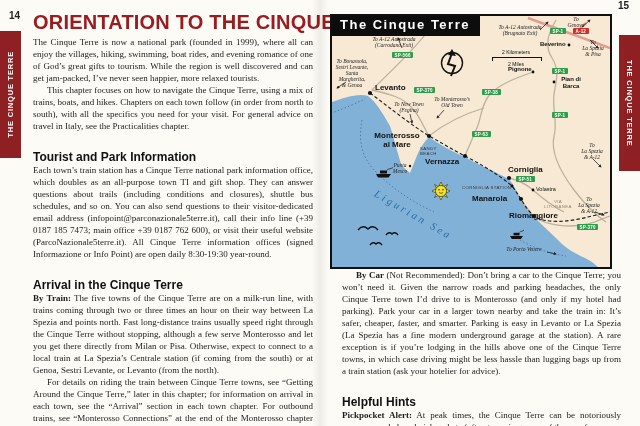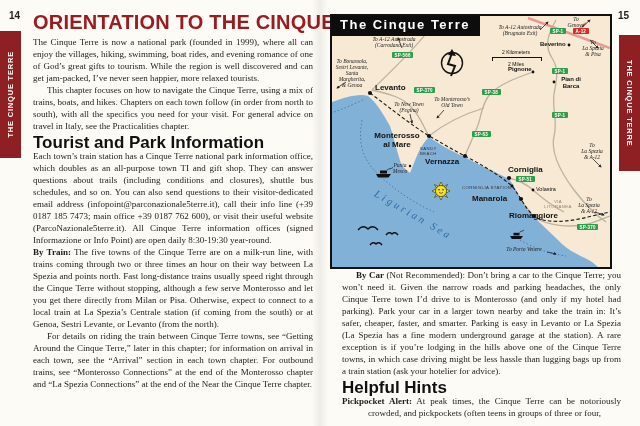--- a/index.html
+++ b/index.html
@@ -14,21 +14,21 @@
   .tab span{writing-mode:vertical-rl;font-family:"Liberation Sans",sans-serif;
             font-weight:bold;font-size:7.5px;letter-spacing:0.8px;white-space:nowrap;}
   .tab.left span{transform:rotate(180deg);}
   .pagenum{font-family:"Liberation Sans",sans-serif;font-weight:bold;font-size:10px;color:#222;}
   .chapter-title{font-family:"Liberation Sans",sans-serif;font-weight:bold;font-size:20px;
                  color:#9a1c20;letter-spacing:0.2px;}
   
   .col{font-size:9px;line-height:12px;text-align:justify;}
   .col p{margin:0;}
   .col p.indent{text-indent:14px;}
-  .col h3{font-family:"Liberation Sans",sans-serif;font-size:17px;margin:5px 0 1px 0;color:#111;}
+  .col h3{font-family:"Liberation Sans",sans-serif;font-size:12px;margin:19px 0 1px 0;color:#111;}
   .lead{font-weight:bold;}
   .hang{padding-left:26px;text-indent:-26px;}
   
   .map{left:330px;top:14px;width:278px;height:251px;border:2px solid #101010;
        background:#f7e9d3;overflow:hidden;}
   .map svg.base{position:absolute;left:0;top:0;}
   .map-title{left:-2px;top:-2px;background:#0d0d0d;color:#fff;
              font-family:"Liberation Sans",sans-serif;font-weight:bold;font-size:13px;
              letter-spacing:1.5px;padding:3px 10px 4px 10px;z-index:6;}
   .mlabel{position:absolute;white-space:pre-line;z-index:4;color:#111;
@@ -55,27 +55,28 @@
 <div class="abs tab left" style="left:0;top:31px;width:21px;height:127px;">
   <span>THE CINQUE TERRE</span>
 </div>
 <div class="abs chapter-title" style="left:33px;top:11px;">ORIENTATION TO THE CINQUE TERRE</div>
 
 <div class="abs col" style="left:33px;top:36px;width:280px;">
   <p>The Cinque Terre is now a national park (founded in 1999), where all can enjoy the villages, hiking, swimming, boat rides, and evening romance of one of God’s great gifts to tourism. While the region is well discovered and can get jam-packed, I’ve never seen happier, more relaxed tourists.</p>
   <p class="indent">This chapter focuses on how to navigate the Cinque Terre, using a mix of trains, boats, and hikes. Chapters on each town follow (in order from north to south), with all the specifics you need for your visit. For general advice on travel in Italy, see the Practicalities chapter.</p>
   <h3>Tourist and Park Information</h3>
   <p>Each town’s train station has a Cinque Terre national park information office, which doubles as an all-purpose town TI and gift shop. They can answer questions about trails (including conditions and closures), shuttle bus schedules, and so on. You can also send questions to their visitor-dedicated email address (infopoint@parconazionale5terre.it), call their info line (+39 0187 185 7473; main office +39 0187 762 600), or visit their useful website (ParcoNazionale5terre.it). All Cinque Terre information offices (signed Informazione or Info Point) are open daily 8:30-19:30 year-round.</p>
+  <h3>Arrival in the Cinque Terre</h3>
   <p><span class="lead">By Train:</span><span> The five towns of the Cinque Terre are on a milk-run line, with trains coming through two or three times an hour on their way between La Spezia and points north. Fast long-distance trains usually speed right through the Cinque Terre without stopping, although a few serve Monterosso and let you get there directly from Milan or Pisa. Otherwise, expect to connect to a local train at La Spezia’s Centrale station (if coming from the south) or at Genoa, Sestri Levante, or Levanto (from the north).</span></p>
   <p class="indent">For details on riding the train between Cinque Terre towns, see “Getting Around the Cinque Terre,” later in this chapter; for information on arrival in each town, see the “Arrival” section in each town chapter. For outbound trains, see “Monterosso Connections” at the end of the Monterosso chapter and “La Spezia Connections” at the end of the Near the Cinque Terre chapter.</p>
 </div>
 
 <div class="abs gutter"></div>
 
-<div class="abs pagenum" style="left:618px;top:10px;">15</div>
+<div class="abs pagenum" style="left:618px;top:0;">15</div>
 <div class="abs tab" style="left:619px;top:35px;width:21px;height:136px;">
   <span>THE CINQUE TERRE</span>
 </div>
 
 <div class="abs map">
   <svg class="base" width="278" height="251" viewBox="0 0 278 251">
     <defs>
       <marker id="ah" markerWidth="4" markerHeight="4" refX="3" refY="2" orient="auto">
         <path d="M0,0 L4,2 L0,4 Z" fill="#222"></path>
       </marker>

